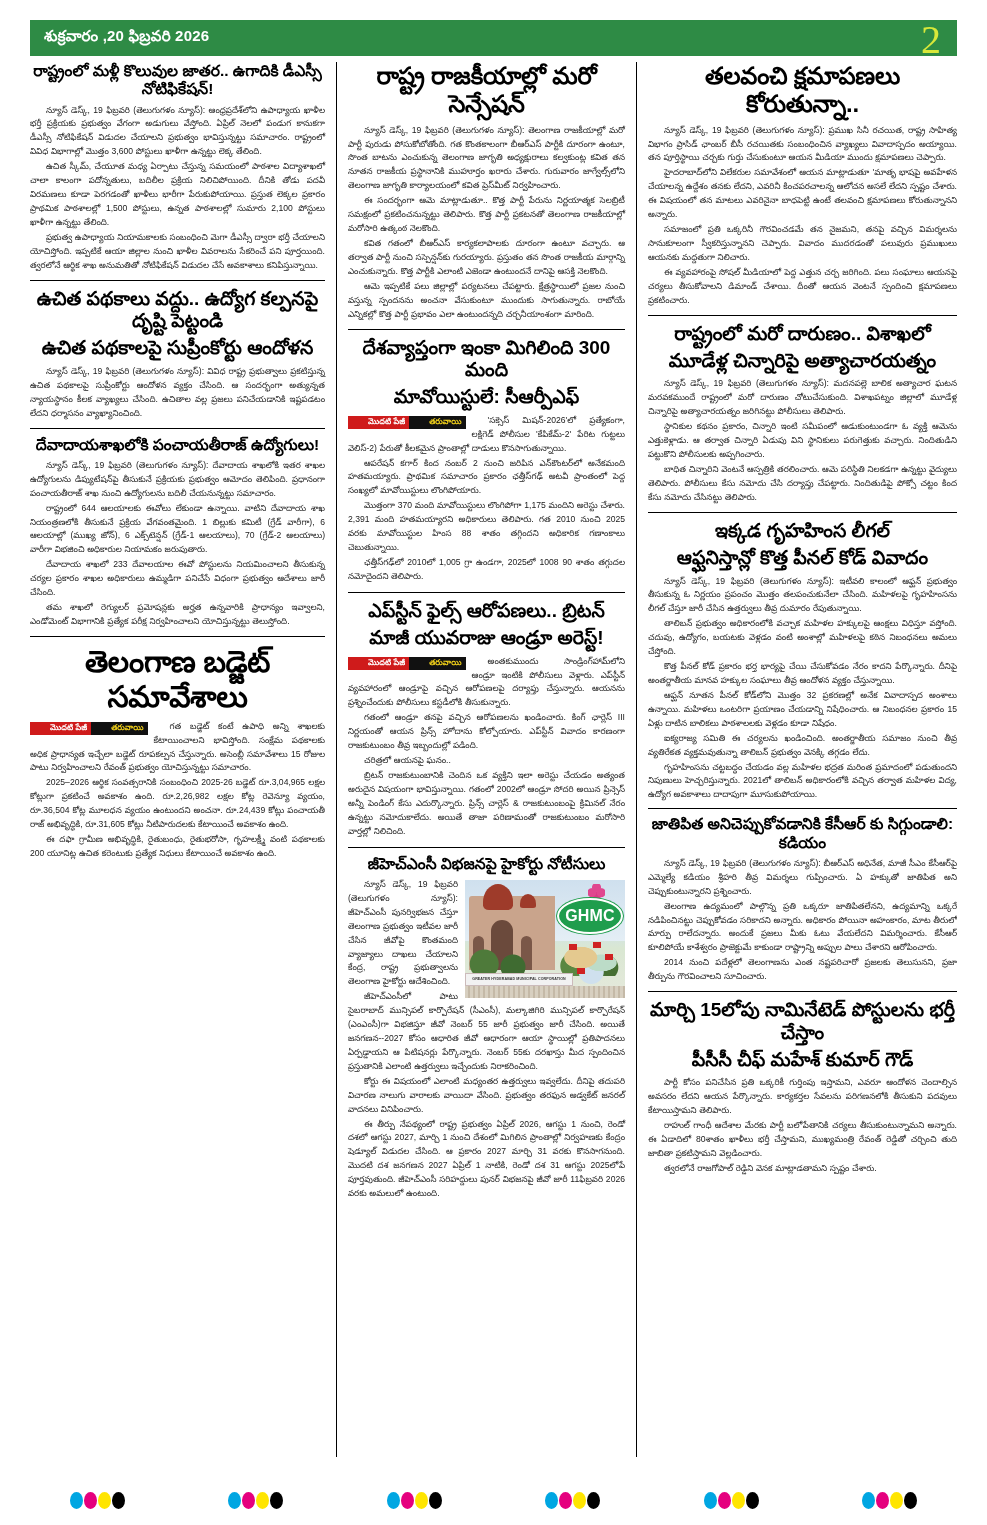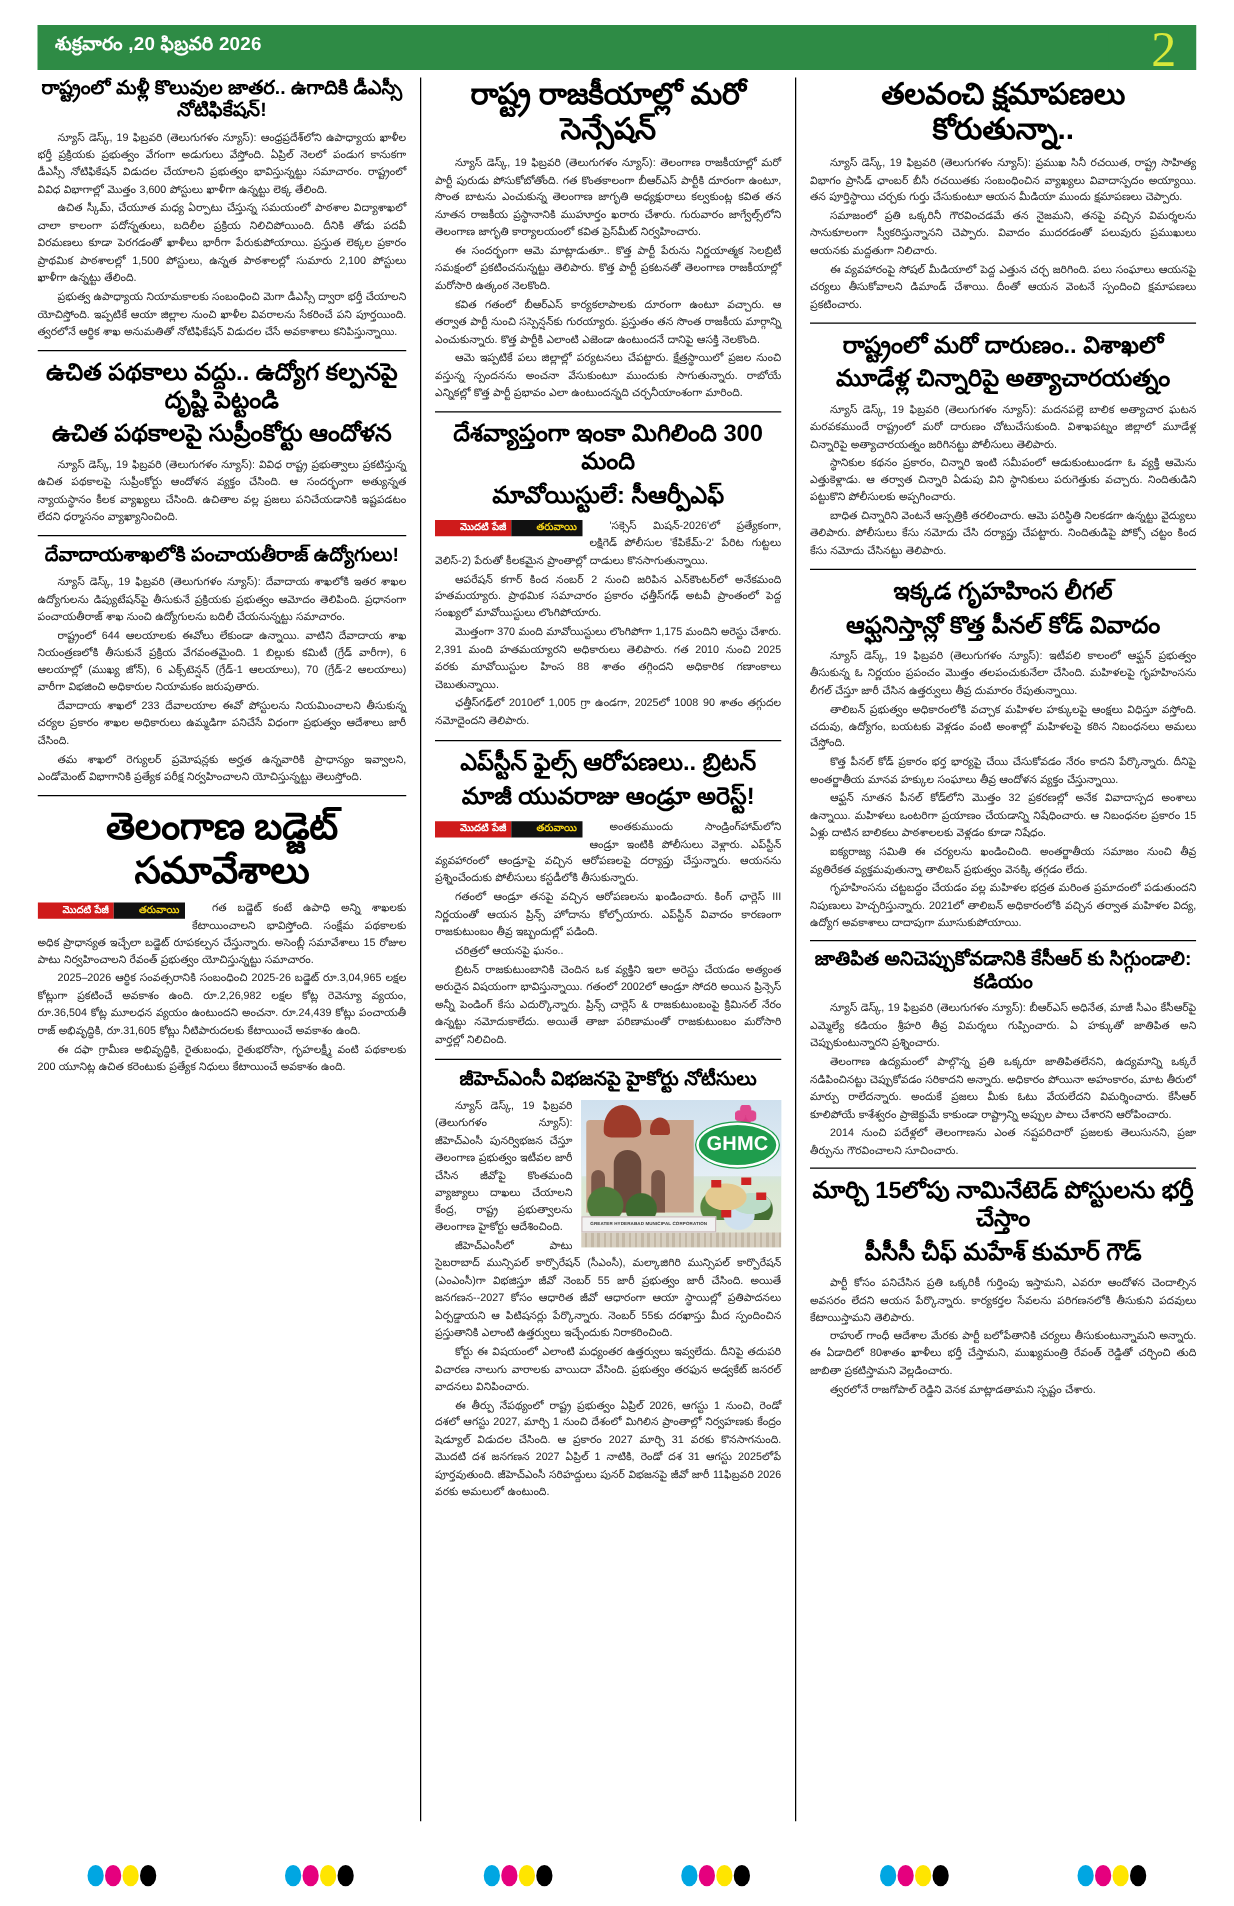--- a/index.html
+++ b/index.html
@@ -412,20 +412,21 @@
       </div>
 
     </div>
 
     <div class="col col-right">
 
       <div class="article">
         <div class="hl hl-lg">తలవంచి క్షమాపణలు కోరుతున్నా..</div>
         <div class="body-txt">
           <p>న్యూస్ డెస్క్, 19 ఫిబ్రవరి (తెలుగుగళం న్యూస్): ప్రముఖ సినీ రచయిత, రాష్ట్ర సాహిత్య విభాగం ప్రాసిడ్ ఛాంబర్ బీసీ రచయితకు సంబంధించిన వ్యాఖ్యలు వివాదాస్పదం అయ్యాయి. తన పూర్తిస్థాయి చర్చకు గుర్తు చేసుకుంటూ ఆయన మీడియా ముందు క్షమాపణలు చెప్పారు.</p>
+          <p>హైదరాబాద్‌లోని విలేకరుల సమావేశంలో ఆయన మాట్లాడుతూ 'మాతృ భాషపై అవహేళన చేయాలన్న ఉద్దేశం తనకు లేదని, ఎవరినీ కించపరచాలన్న ఆలోచన అసలే లేదని స్పష్టం చేశారు. ఈ విషయంలో తన మాటలు ఎవరినైనా బాధపెట్టి ఉంటే తలవంచి క్షమాపణలు కోరుతున్నానని అన్నారు.</p>
           <p>సమాజంలో ప్రతి ఒక్కరినీ గౌరవించడమే తన నైజమని, తనపై వచ్చిన విమర్శలను సానుకూలంగా స్వీకరిస్తున్నానని చెప్పారు. వివాదం ముదరడంతో పలువురు ప్రముఖులు ఆయనకు మద్దతుగా నిలిచారు.</p>
           <p>ఈ వ్యవహారంపై సోషల్ మీడియాలో పెద్ద ఎత్తున చర్చ జరిగింది. పలు సంఘాలు ఆయనపై చర్యలు తీసుకోవాలని డిమాండ్ చేశాయి. దీంతో ఆయన వెంటనే స్పందించి క్షమాపణలు ప్రకటించారు.</p>
         </div>
       </div>
 
       <div class="rule-top"></div>
 
       <div class="article">
         <div class="hl hl-md">రాష్ట్రంలో మరో దారుణం.. విశాఖలో</div>
         <div class="hl hl-md">మూడేళ్ల చిన్నారిపై అత్యాచారయత్నం</div>

